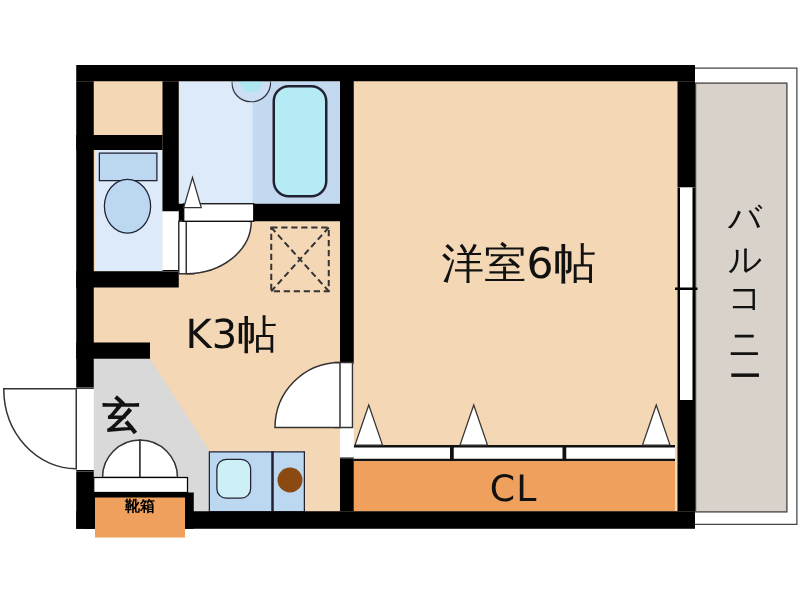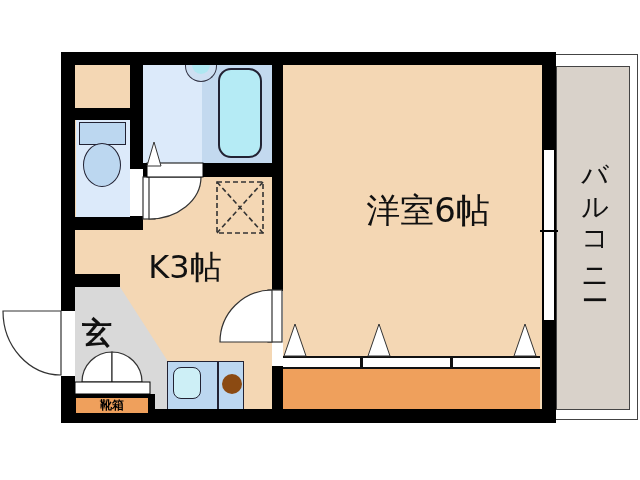--- a/index.html
+++ b/index.html
@@ -30,25 +30,25 @@
   .clstrip{left:283px;top:369px;width:257px;height:40px;background:var(--closet-floor);}
   
   .wall{background:var(--wall);}
   
   .open-v{background:#fff;border-top:1px solid #000;border-bottom:1px solid #000;}
   .window{left:542px;top:150px;width:14px;height:170px;background:#fff;border-left:2px solid #000;border-right:2px solid #000;}
   .wtick{left:540px;top:230px;width:18px;height:2px;background:#000;}
   .svglayer{left:0;top:0;width:640px;height:480px;pointer-events:none;}
   
   .lbl{color:#111;white-space:nowrap;transform:translate(-50%,-50%);}
-  .lbl-main{left:428px;top:211px;font-size:34px;font-weight:500;}
+  .lbl-main{left:415px;top:211px;font-size:34px;font-weight:500;}
   .lbl-k{left:185px;top:268px;font-size:32px;font-weight:400;}
   .lbl-gen{left:97px;top:333px;font-size:30px;font-weight:600;}
   .lbl-cl{left:411px;top:391px;font-size:29px;font-weight:400;letter-spacing:1px;}
-  .shoebox-box{left:76px;top:398px;width:72px;height:15px;background:var(--closet-floor);
+  .shoebox-box{left:76px;top:398px;width:72px;height:32px;background:var(--closet-floor);
                text-align:center;font-size:12px;font-weight:600;line-height:15px;color:#000;}
   .lbl-balc{left:577px;top:144px;writing-mode:vertical-rl;text-orientation:mixed;
             font-size:27px;letter-spacing:5px;font-weight:500;color:#111;}
 </style>
 </head>
 <body>
 
 <div class="stage">
 
   <div class="abs base"></div>
@@ -121,16 +121,17 @@
     <g fill="none" stroke="#333" stroke-width="1.6" stroke-dasharray="5,3">
       <rect x="217" y="182" width="46" height="51"></rect>
       <line x1="217" y1="182" x2="263" y2="233"></line>
       <line x1="263" y1="182" x2="217" y2="233"></line>
     </g>
   </svg>
 
   <div class="abs lbl lbl-main">洋室6帖</div>
   <div class="abs lbl lbl-k">K3帖</div>
   <div class="abs lbl lbl-gen">玄</div>
+  <div class="abs lbl lbl-cl">CL</div>
   <div class="abs shoebox-box">靴箱</div>
   <div class="abs lbl-balc">バルコニー</div>
 
 </div>
 
 </body></html>

